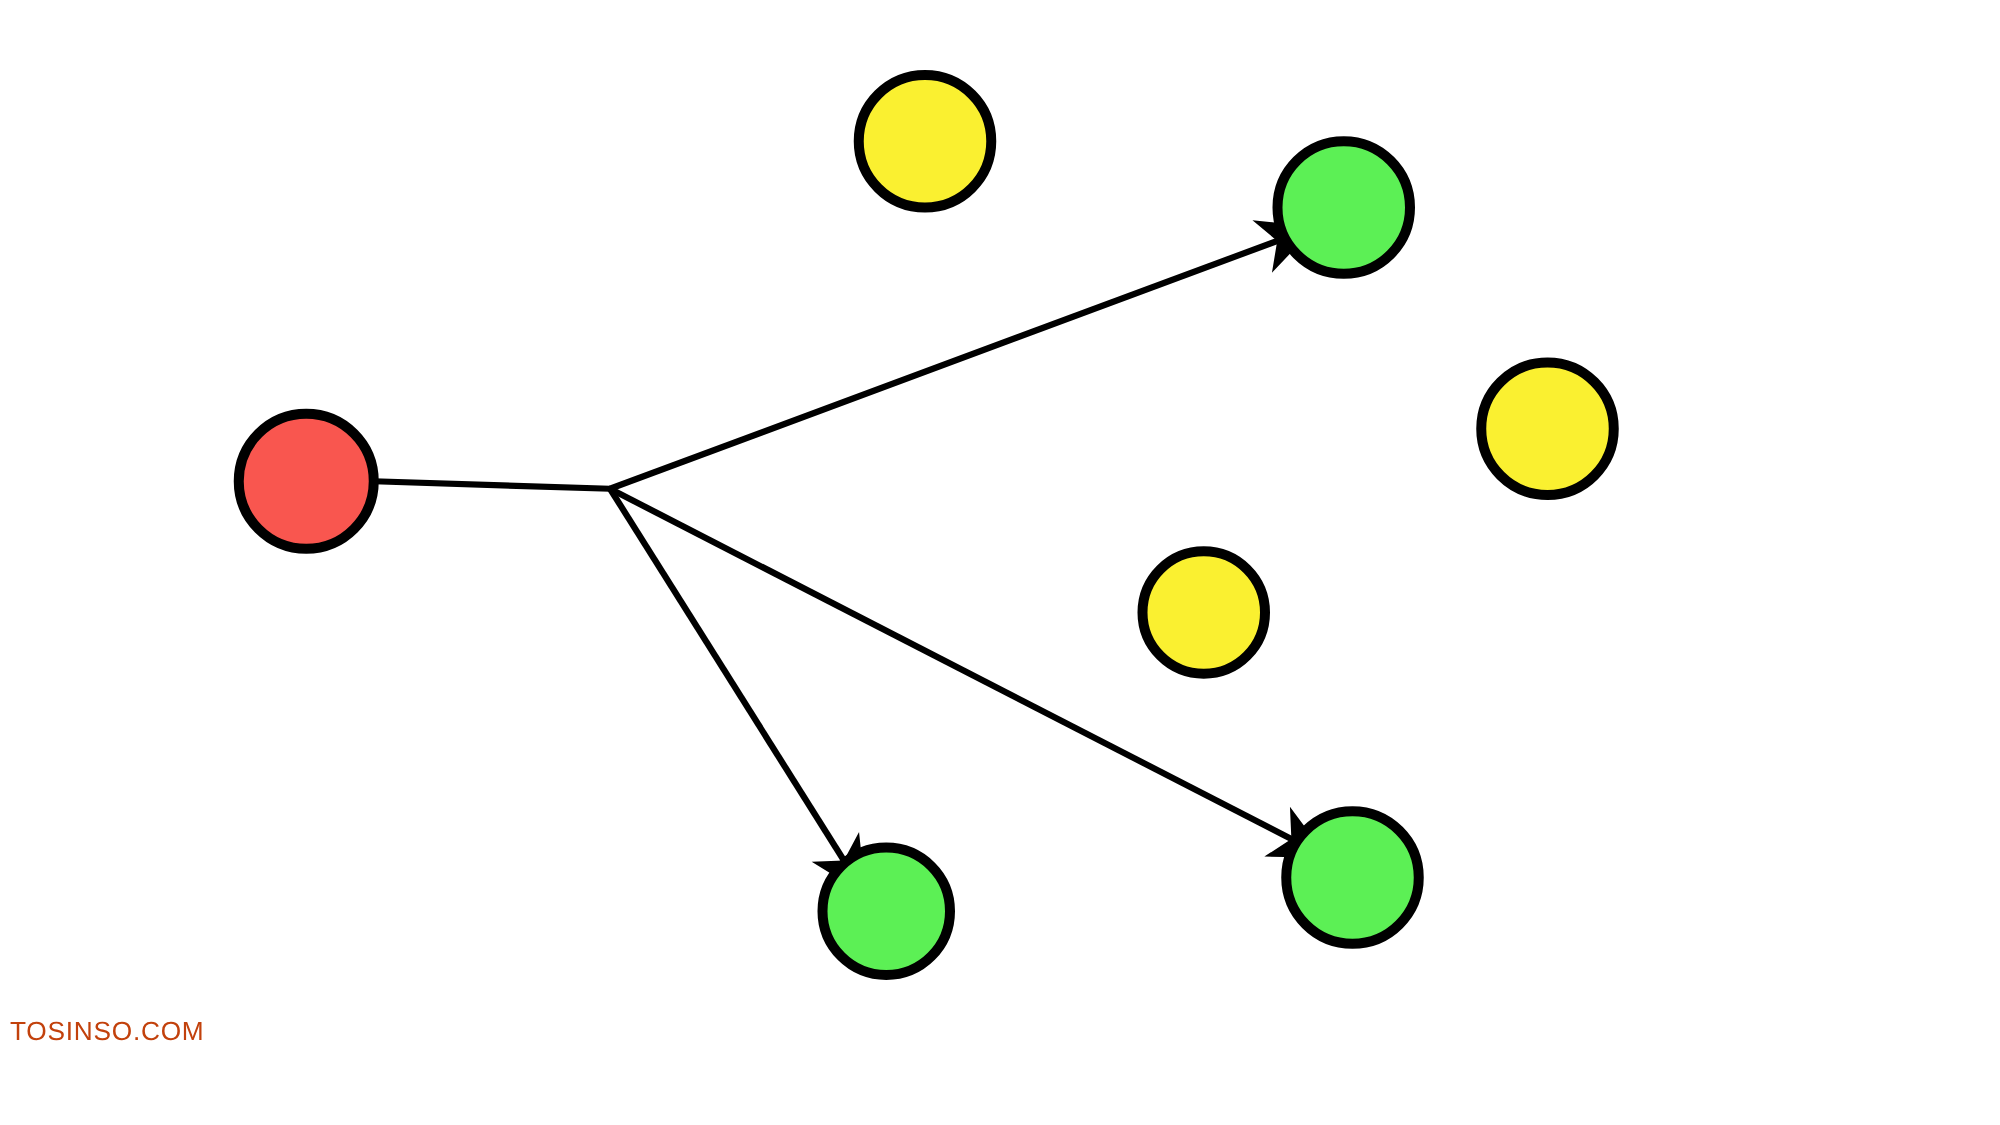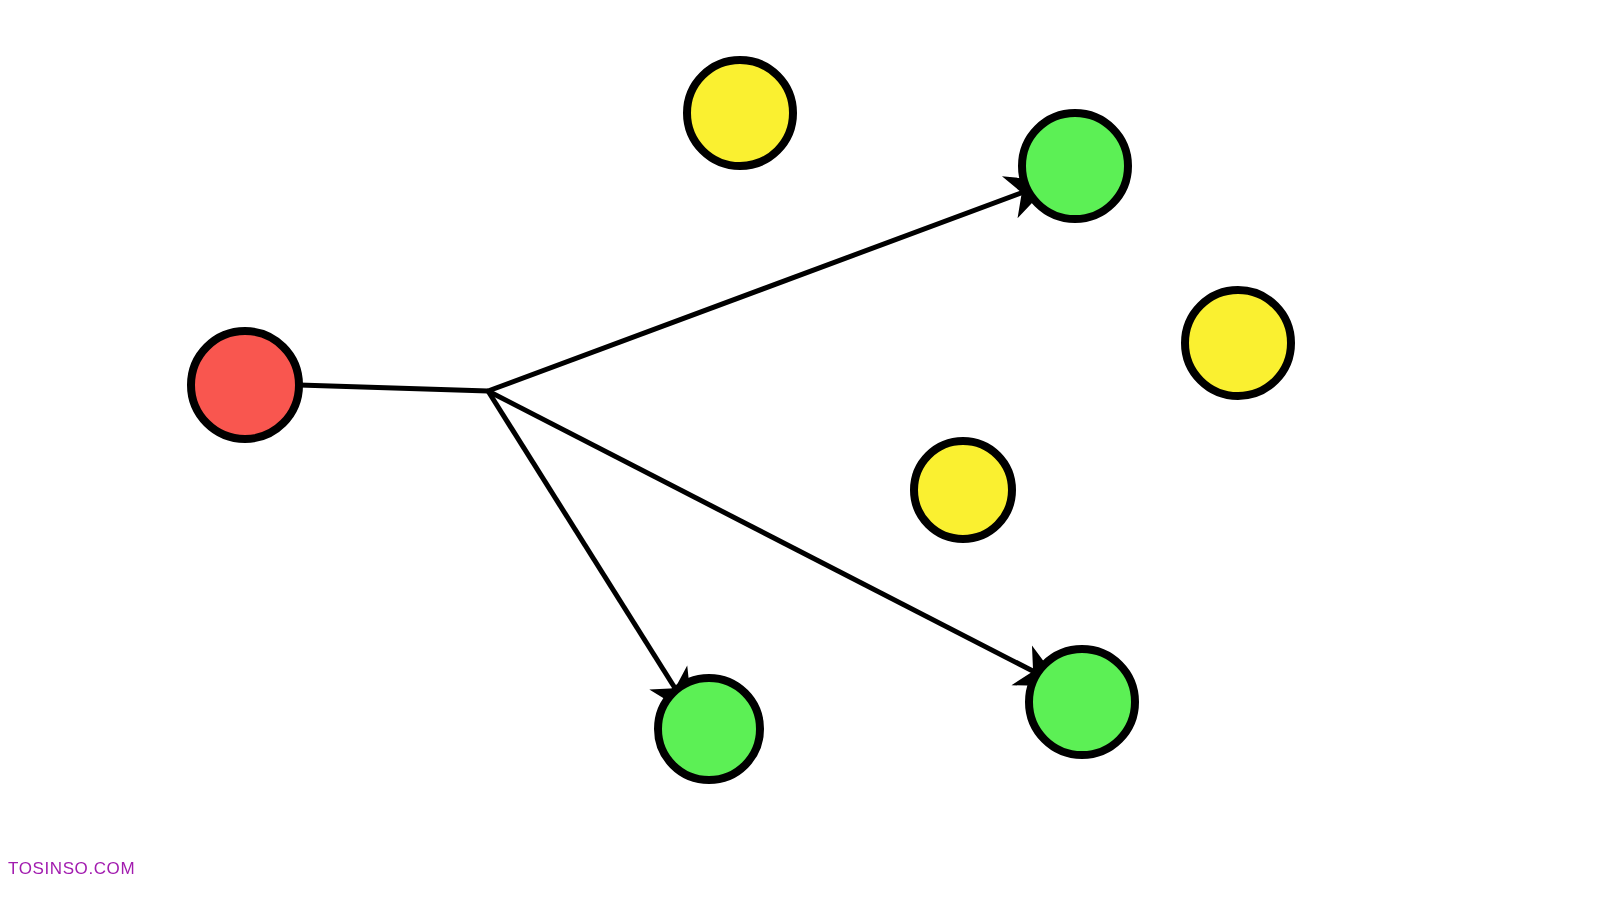--- a/index.html
+++ b/index.html
@@ -23,25 +23,25 @@
     background: #ffffff;
   }
   svg#graph-svg {
     display: block;
     width: 1600px;
     height: 900px;
   }
   .watermark-text {
     position: absolute;
     left: 8px;
-    top: 859px;
+    top: 814px;
     font-family: "Liberation Sans", sans-serif;
-    font-size: 17px;
+    font-size: 21px;
     letter-spacing: 0.6px;
-    color: #a21caf;
+    color: #c2410c;
     user-select: none;
     white-space: nowrap;
   }
 </style>
 </head>
 <body>
 
 <div id="canvas-root">
   <svg id="graph-svg" viewBox="0 0 1600 900" xmlns="http://www.w3.org/2000/svg">
     <defs>

